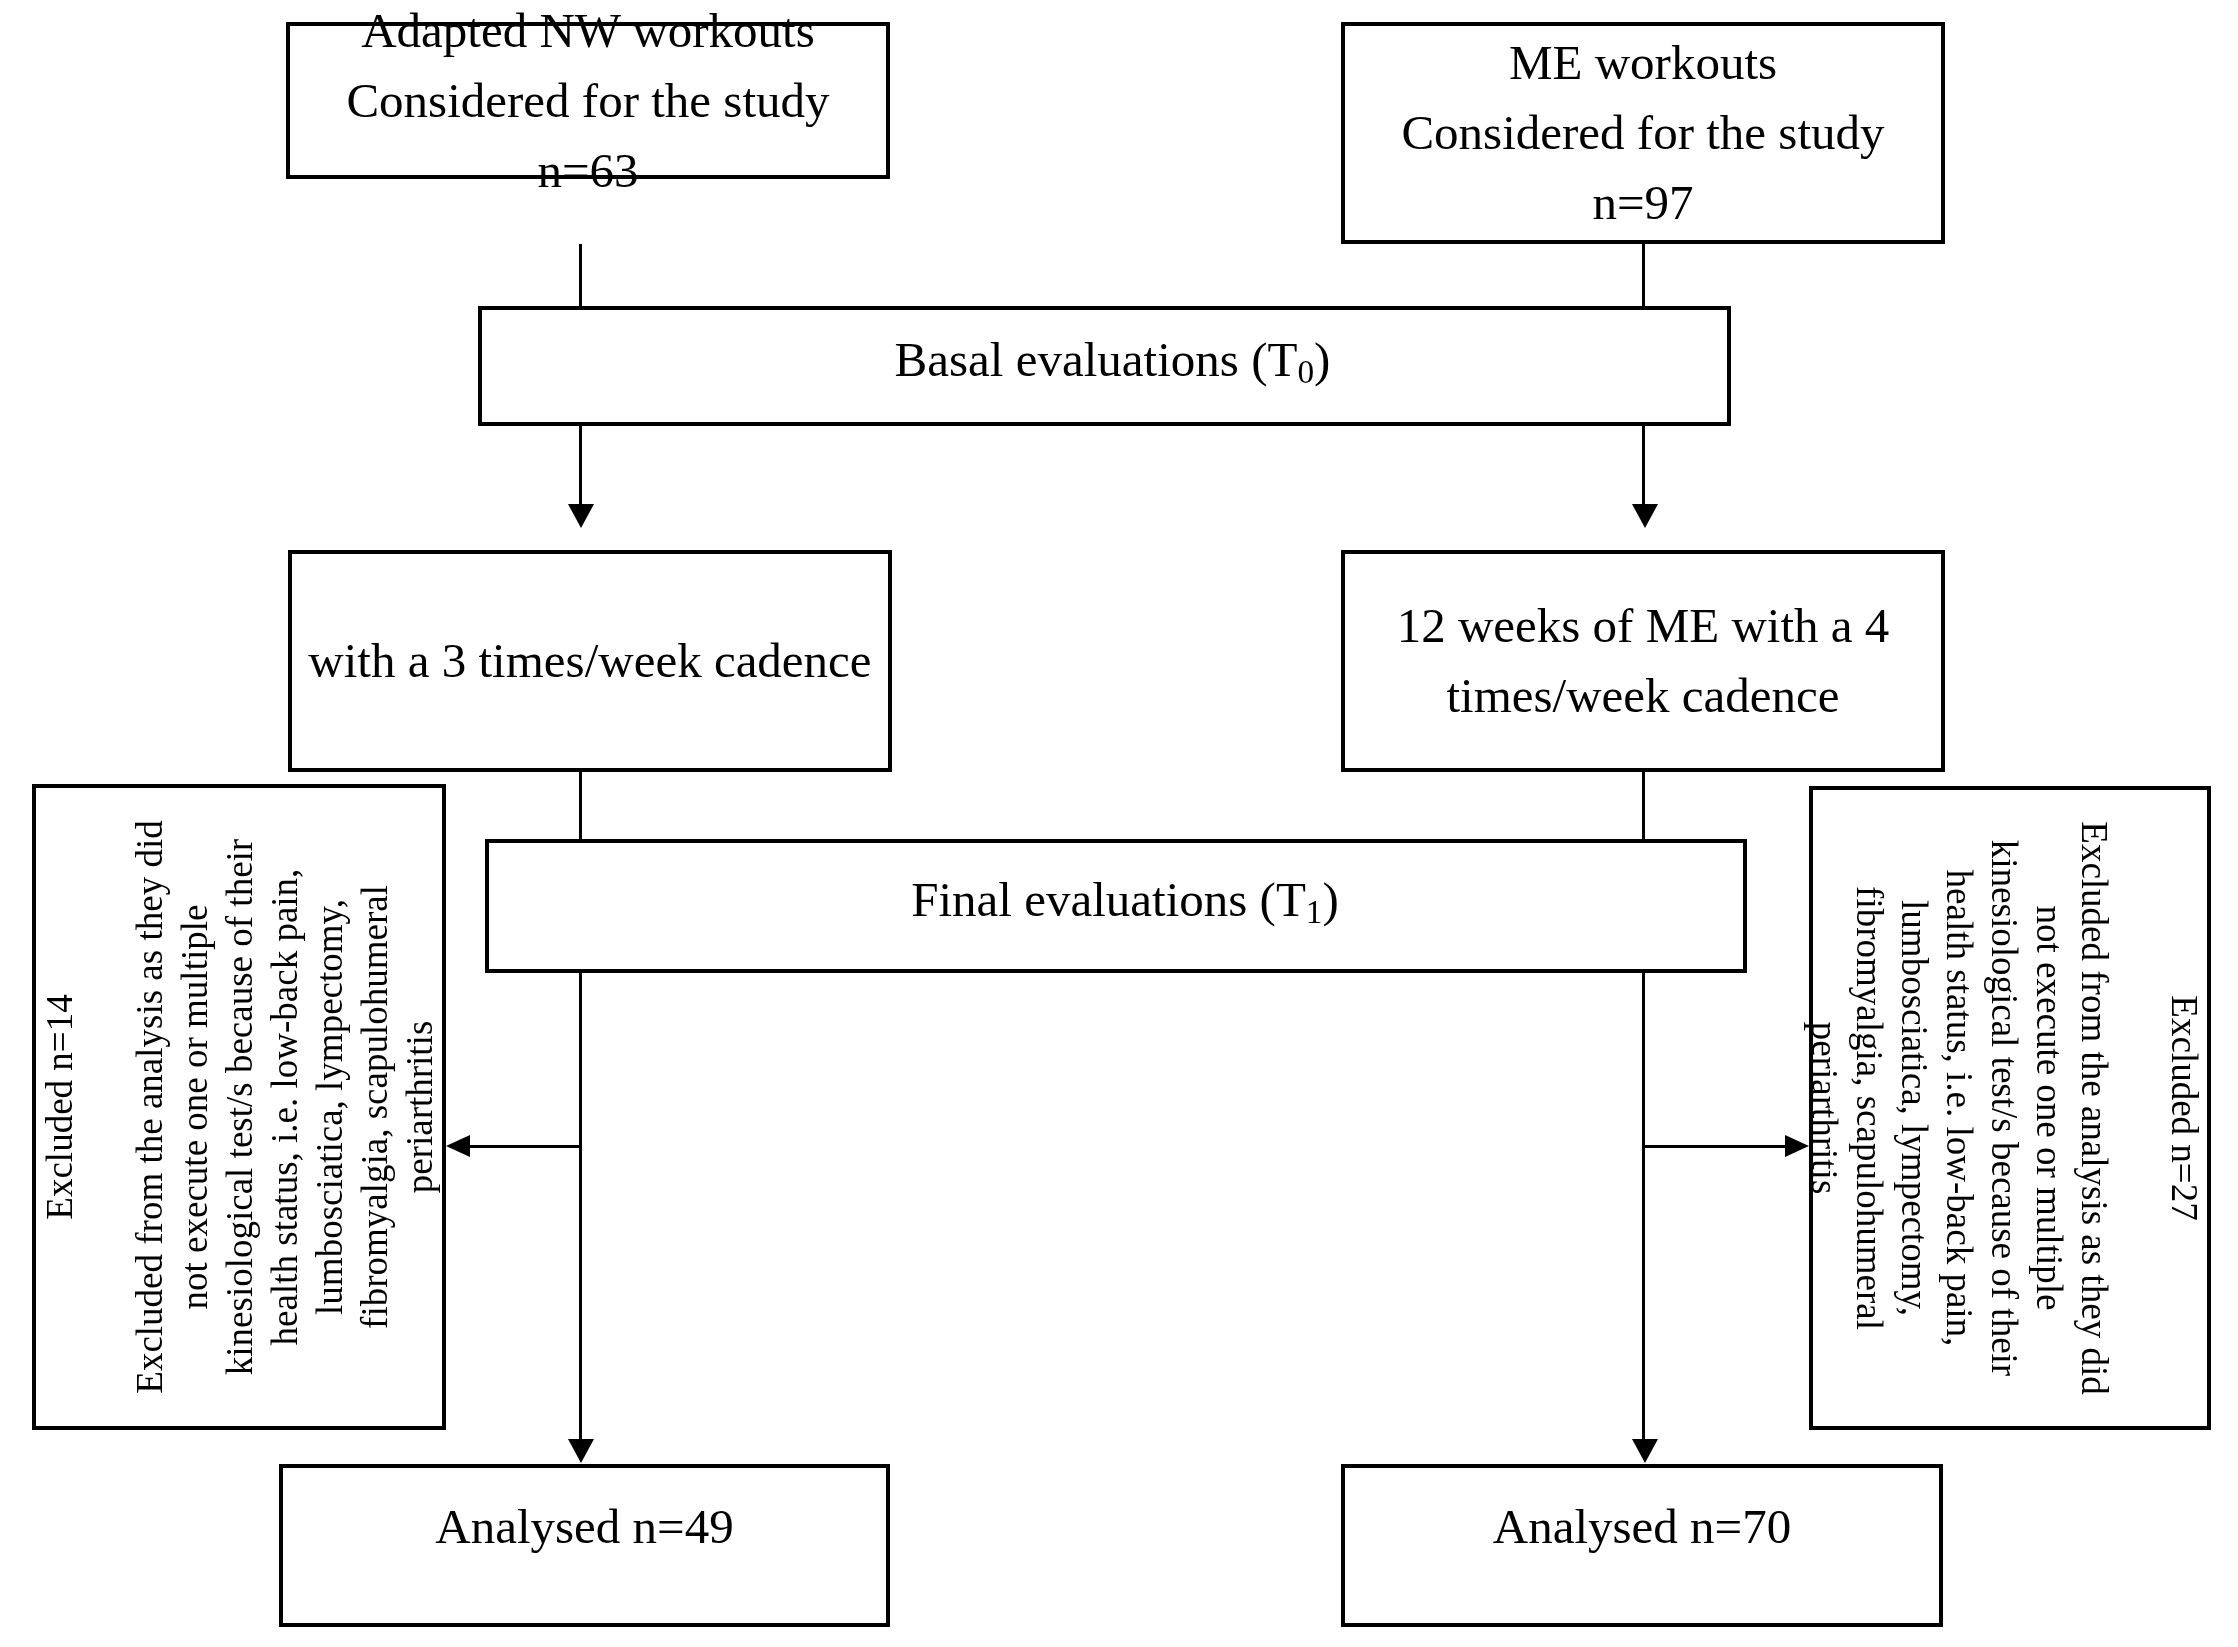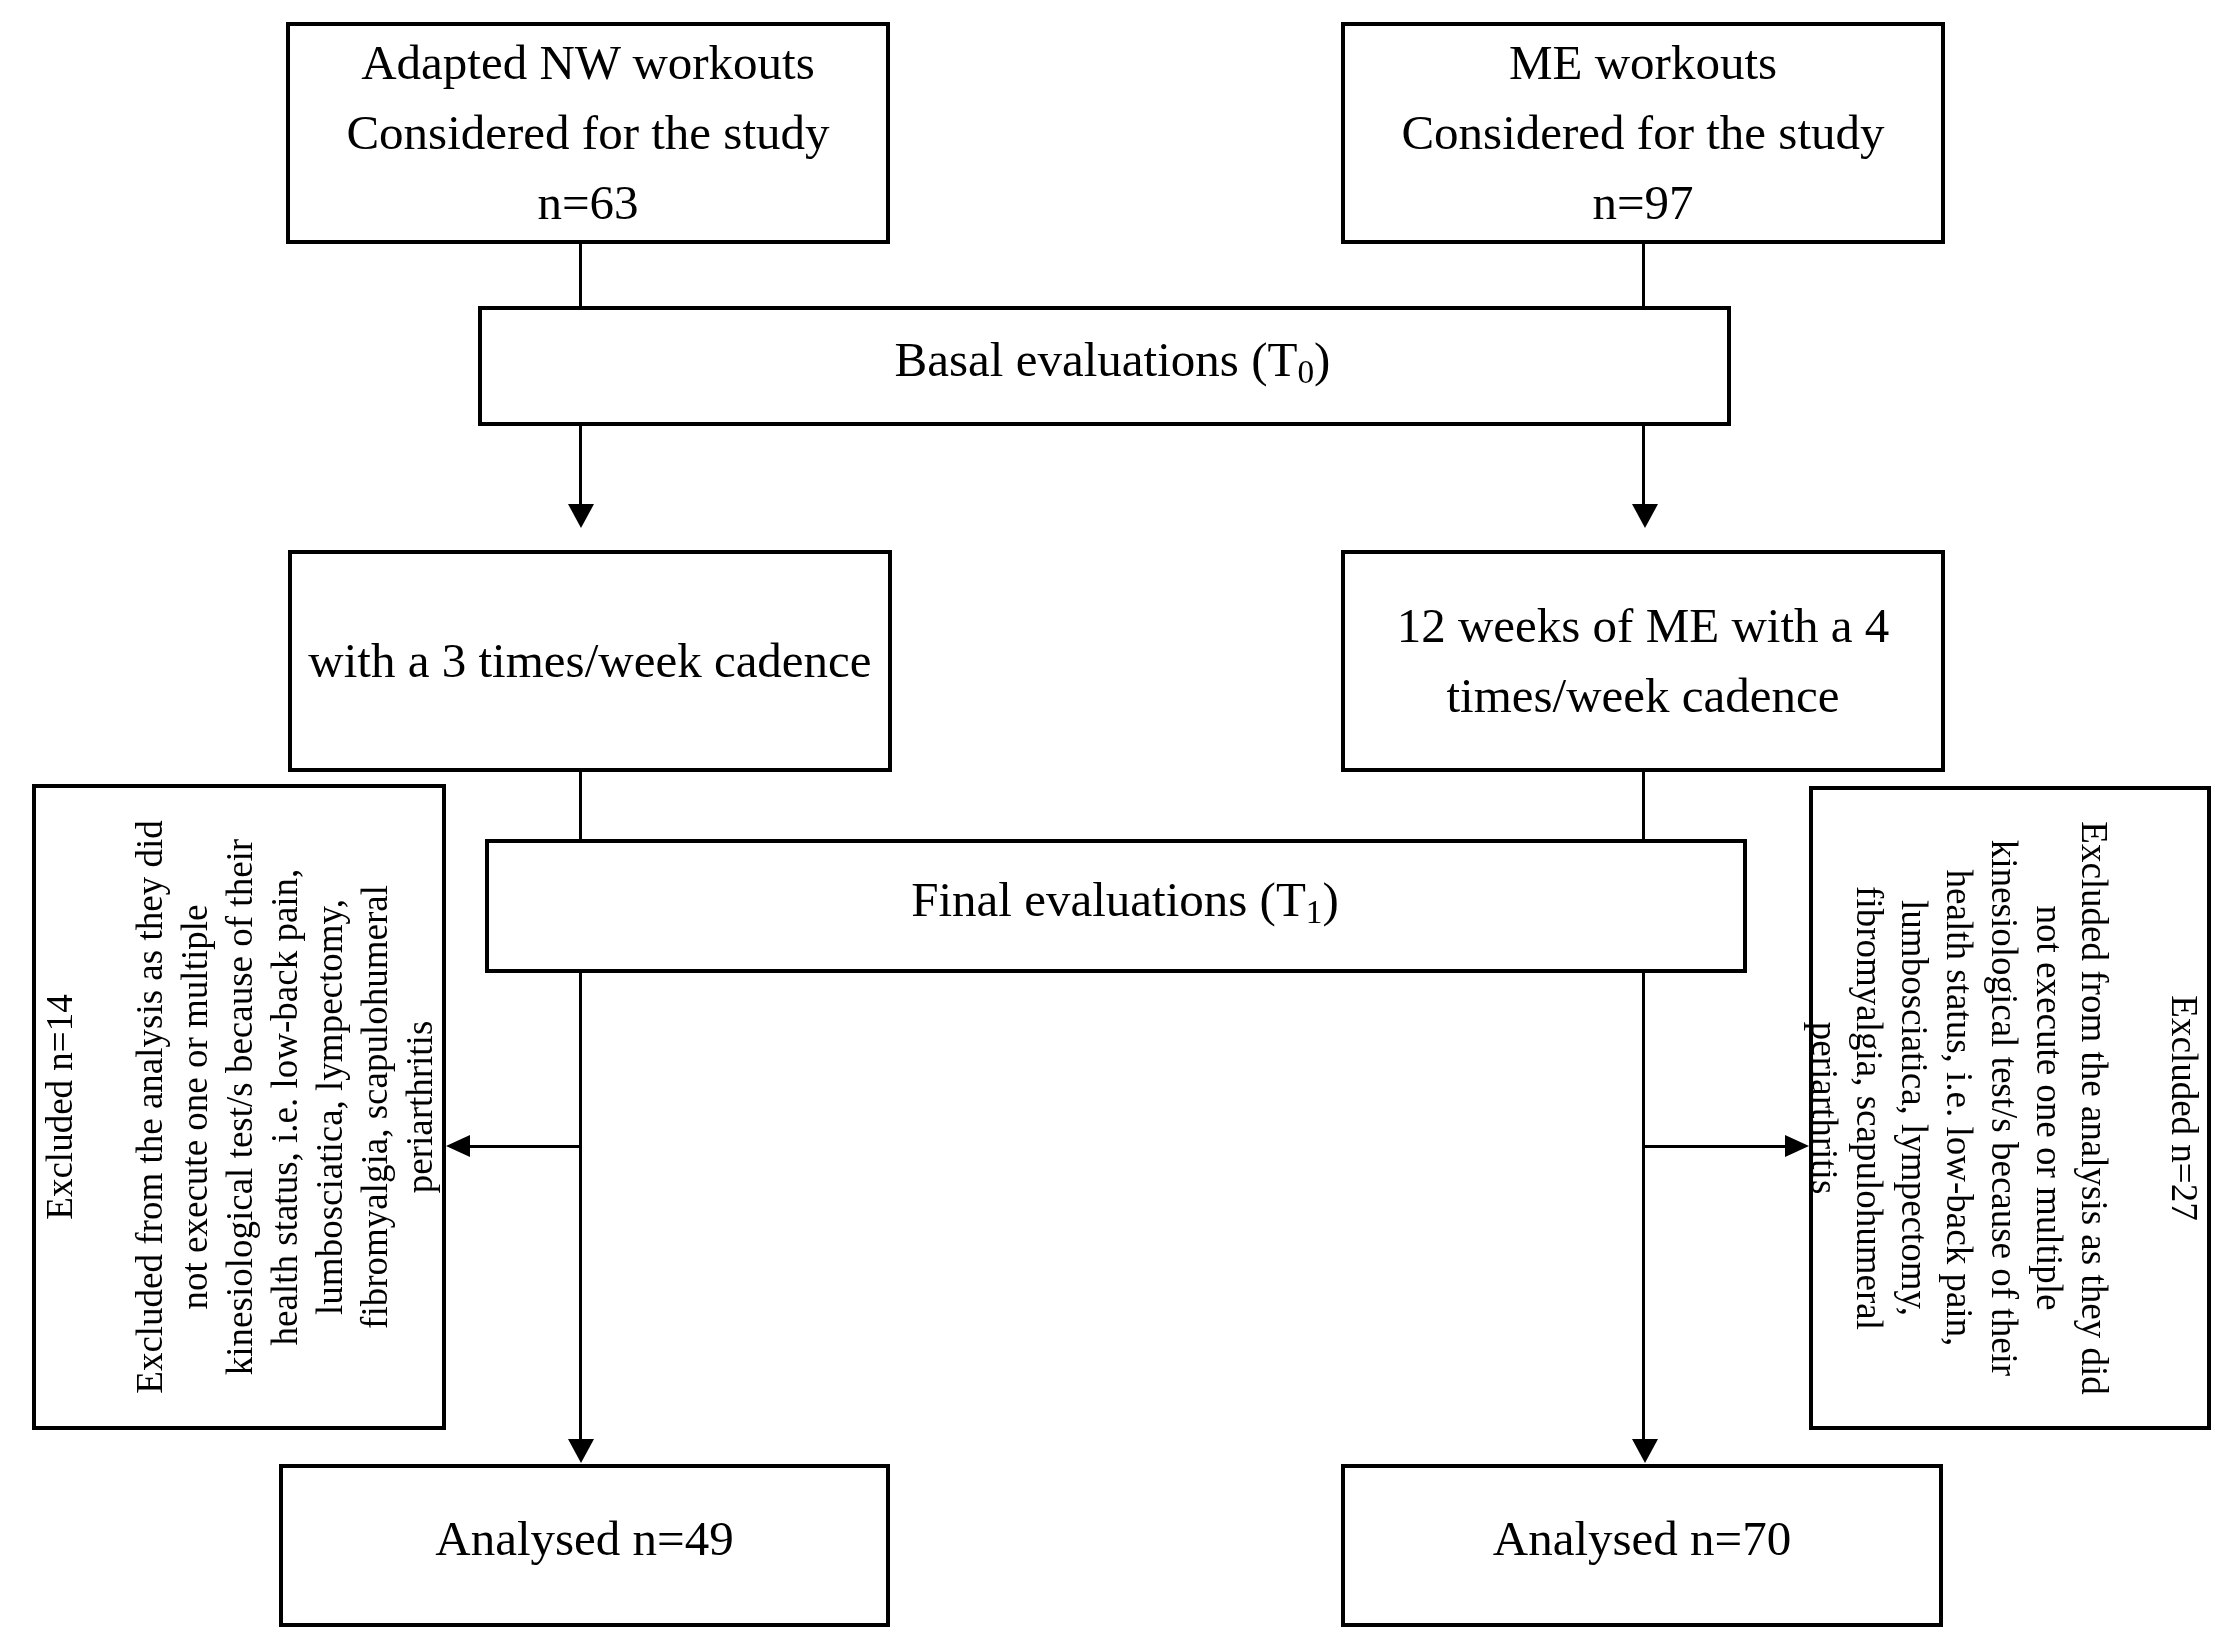--- a/index.html
+++ b/index.html
@@ -22,21 +22,21 @@
     justify-content: center;
     text-align: center;
   }
   .box .bline {
     font-size: 49px;
     line-height: 70px;
     white-space: nowrap;
   }
   .box.top-pad {
     justify-content: flex-start;
-    padding-top: 36px;
+    padding-top: 24px;
   }
   .sub {
     font-size: 0.68em;
     vertical-align: -0.22em;
   }
   
   .rot {
     position: absolute;
     left: 50%;
     top: 50%;
@@ -91,21 +91,21 @@
   <div class="vline" style="left:579px; top:958px; height:483px;"></div>
   <div class="arrow-down" style="left:568px; top:1439px;"></div>
   <div class="vline" style="left:1642px; top:958px; height:483px;"></div>
   <div class="arrow-down" style="left:1632px; top:1439px;"></div>
 
   <div class="hline" style="left:468px; top:1145px; width:112px;"></div>
   <div class="arrow-left" style="left:446px; top:1135px;"></div>
   <div class="hline" style="left:1644px; top:1145px; width:142px;"></div>
   <div class="arrow-right" style="left:1785px; top:1135px;"></div>
 
-  <div class="box" style="left:286px; top:22px; width:604px; height:222px;">
+  <div class="box" style="left:286px; top:22px; width:604px; height:157px;">
     <div class="bline">Adapted NW workouts</div>
     <div class="bline">Considered for the study</div>
     <div class="bline">n=63</div>
   </div>
 
   <div class="box" style="left:1341px; top:22px; width:604px; height:222px;">
     <div class="bline">ME workouts</div>
     <div class="bline">Considered for the study</div>
     <div class="bline">n=97</div>
   </div>

